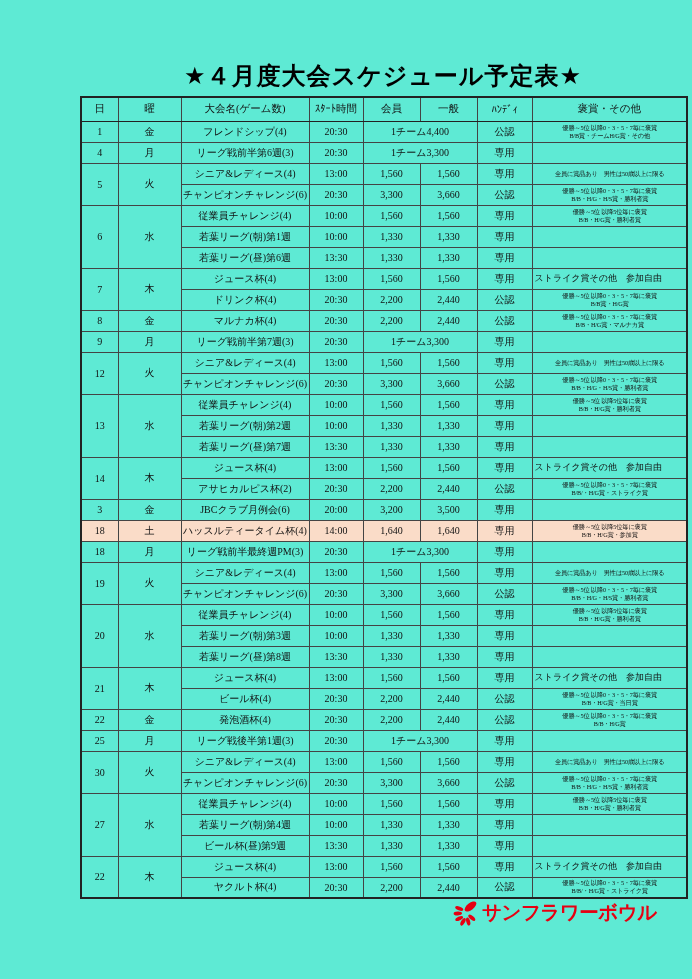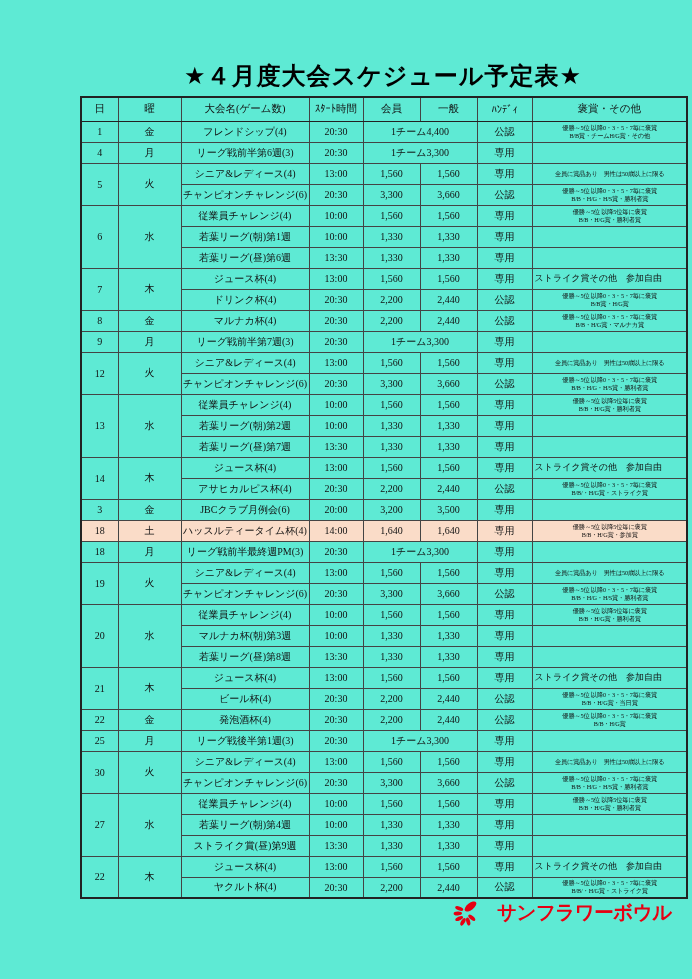--- a/index.html
+++ b/index.html
@@ -24,21 +24,21 @@
   table.sched thead tr{height:24px;}
   table.sched thead th{font-size:10.5px;border-bottom:1.6px solid #222;}
   table.sched tbody tr{height:21px;}
   tr.gs td{border-top:1.6px solid #222;}
   tr.hl td{background:#FADCC8;}
   td.prize{line-height:1.2;margin-left:18px;}
   td.prize.small{font-size:6.5px;letter-spacing:-0.2px;}
   td.prize.small div{transform:scaleX(0.96);}
   td.prize.normal{font-size:9px;text-align:left;padding-left:2px;}
   .logo{
-    position:absolute;left:452px;top:899px;display:flex;align-items:center;gap:18px;
+    position:absolute;left:452px;top:899px;display:flex;align-items:center;gap:3px;
   }
   .logo-text{
     font-family:"Liberation Sans","DejaVu Sans",sans-serif;
     font-weight:700;font-size:19.5px;letter-spacing:-0.5px;white-space:nowrap;
     color:#E60012;
   }
   .logo-icon{display:block;}
 </style>
 </head>
 <body>
@@ -247,21 +247,21 @@
           <td>ジュース杯(4)</td>
           <td>13:00</td>
           <td>1,560</td>
           <td>1,560</td>
           <td>専用</td>
           <td class="prize normal">
             <div>ストライク賞その他　参加自由</div>
           </td>
         </tr>
         <tr>
-          <td>アサヒカルピス杯(4)</td>
+          <td>アサヒカルピス杯(2)</td>
           <td>20:30</td>
           <td>2,200</td>
           <td>2,440</td>
           <td>公認</td>
           <td class="prize small">
             <div>優勝～5位 以降0・3・5・7毎に褒賞</div>
             <div>B/B/・H/G賞・ストライク賞</div>
           </td>
         </tr>
         <tr class="gs">
@@ -326,21 +326,21 @@
           <td>10:00</td>
           <td>1,560</td>
           <td>1,560</td>
           <td>専用</td>
           <td class="prize small">
             <div>優勝～5位 以降5位毎に褒賞</div>
             <div>B/B・H/G賞・勝利者賞</div>
           </td>
         </tr>
         <tr>
-          <td>マルナカ杯(朝)第3週</td>
+          <td>若葉リーグ(朝)第3週</td>
           <td>10:00</td>
           <td>1,330</td>
           <td>1,330</td>
           <td>専用</td>
           <td class="prize small"></td>
         </tr>
         <tr>
           <td>若葉リーグ(昼)第8週</td>
           <td>13:30</td>
           <td>1,330</td>
@@ -431,21 +431,21 @@
         </tr>
         <tr>
           <td>若葉リーグ(朝)第4週</td>
           <td>10:00</td>
           <td>1,330</td>
           <td>1,330</td>
           <td>専用</td>
           <td class="prize small"></td>
         </tr>
         <tr>
-          <td>ストライク賞(昼)第9週</td>
+          <td>ビール杯(昼)第9週</td>
           <td>13:30</td>
           <td>1,330</td>
           <td>1,330</td>
           <td>専用</td>
           <td class="prize small"></td>
         </tr>
         <tr class="gs">
           <td rowspan="2">22</td>
           <td rowspan="2">木</td>
           <td>ジュース杯(4)</td>

